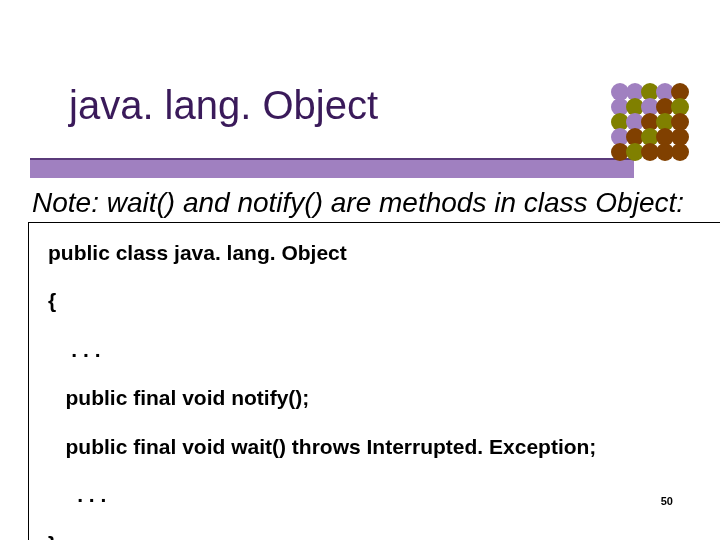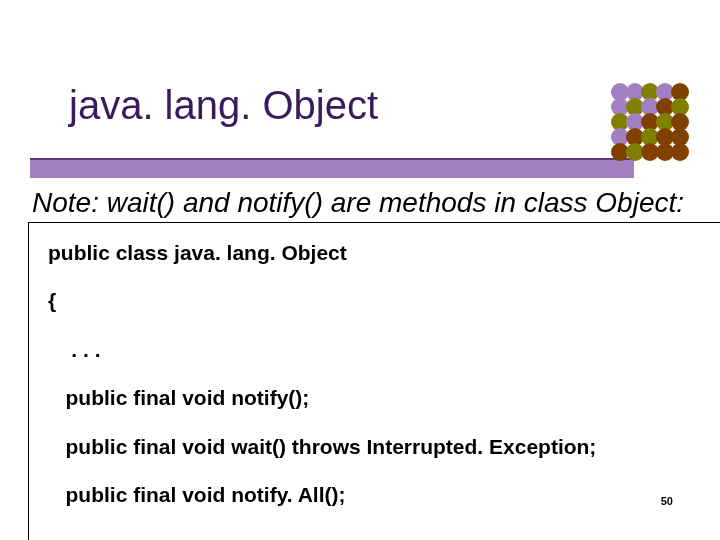--- a/index.html
+++ b/index.html
@@ -124,20 +124,19 @@
     </div>
 
   <div class="note">Note: wait() and notify() are methods in class Object:</div>
 
   <div class="code-box">
     <div>public class java. lang. Object</div>
     <div>{</div>
     <div>&nbsp;&nbsp;&nbsp;&nbsp;. . .</div>
     <div>&nbsp;&nbsp;&nbsp;public final void notify();</div>
     <div>&nbsp;&nbsp;&nbsp;public final void wait() throws Interrupted. Exception;</div>
-    <div>&nbsp;&nbsp;&nbsp;public final void notify. All();</div>
     <div>&nbsp;&nbsp;&nbsp;&nbsp;&nbsp;. . .</div>
     <div>}</div>
   </div>
 
   <div class="page-num">50</div>
 
 </div>
 
 </body></html>

